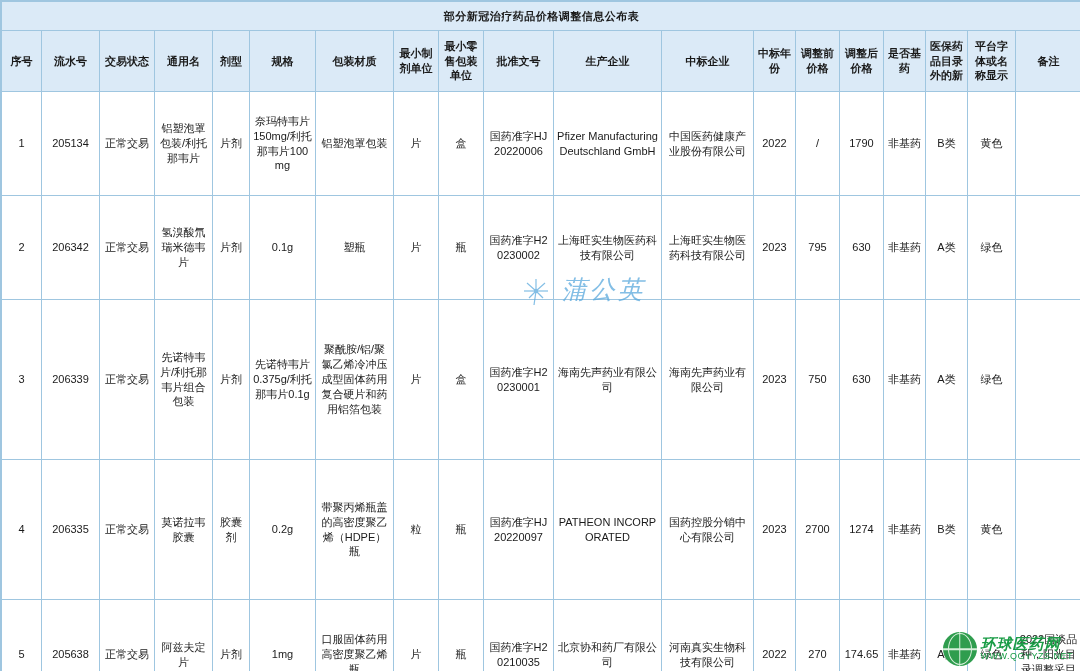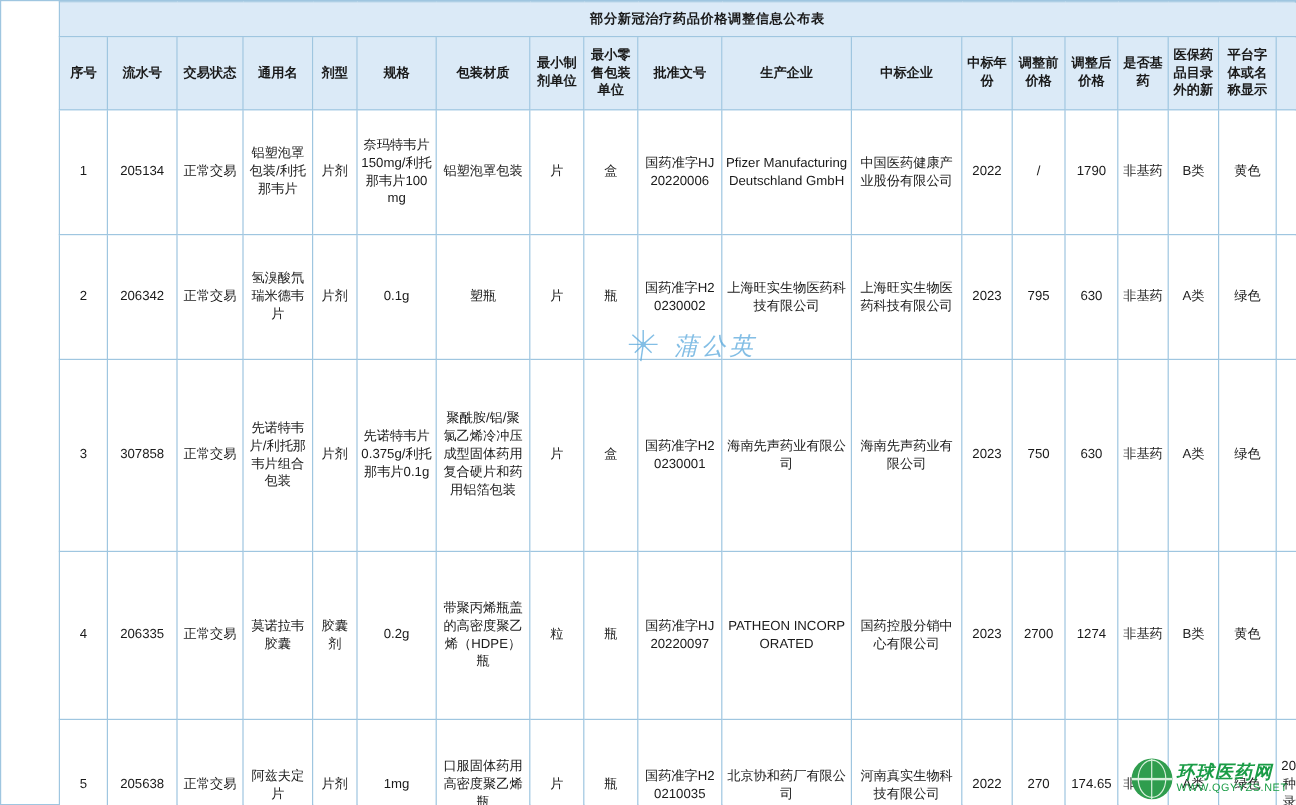--- a/index.html
+++ b/index.html
@@ -13,21 +13,20 @@
     font-family: "Liberation Sans", "DejaVu Sans", sans-serif;
     overflow: hidden;
   }
   .sheet {
     position: relative;
     width: 1080px;
     height: 671px;
     box-sizing: border-box;
     border: 1px solid #9fc6e0;
     background: #ffffff;
-    padding-left: 48px;
   }
   table.pricetable {
     border-collapse: collapse;
     table-layout: fixed;
     width: 1080px;
   }
   table.pricetable td, table.pricetable th {
     border: 1px solid #9fc6e0;
     font-size: 11px;
     color: #1a1a1a;
@@ -61,21 +60,21 @@
   }
   .watermark {
     position: absolute;
     left: 520px;
     top: 272px;
     pointer-events: none;
     opacity: 0.75;
   }
   .watermark .wm-text {
     font-family: "Liberation Serif", "DejaVu Serif", serif;
-    font-size: 20px;
+    font-size: 25px;
     color: #5aa9dd;
     letter-spacing: 3px;
     font-style: italic;
   }
   .wm-flower {
     display: inline-block;
     vertical-align: middle;
     margin-right: 6px;
   }
   .badge {
@@ -235,21 +234,21 @@
         <td>2023</td>
         <td>795</td>
         <td>630</td>
         <td>非基药</td>
         <td>A类</td>
         <td>绿色</td>
         <td></td>
       </tr>
       <tr style="height:160px">
         <td class="idx">3</td>
-        <td class="flow">307858</td>
+        <td class="flow">206339</td>
         <td class="status">正常交易</td>
         <td>先诺特韦片/利托那韦片组合包装</td>
         <td>片剂</td>
         <td>先诺特韦片0.375g/利托那韦片0.1g</td>
         <td>聚酰胺/铝/聚氯乙烯冷冲压成型固体药用复合硬片和药用铝箔包装</td>
         <td>片</td>
         <td>盒</td>
         <td>国药准字H20230001</td>
         <td>海南先声药业有限公司</td>
         <td>海南先声药业有限公司</td>

